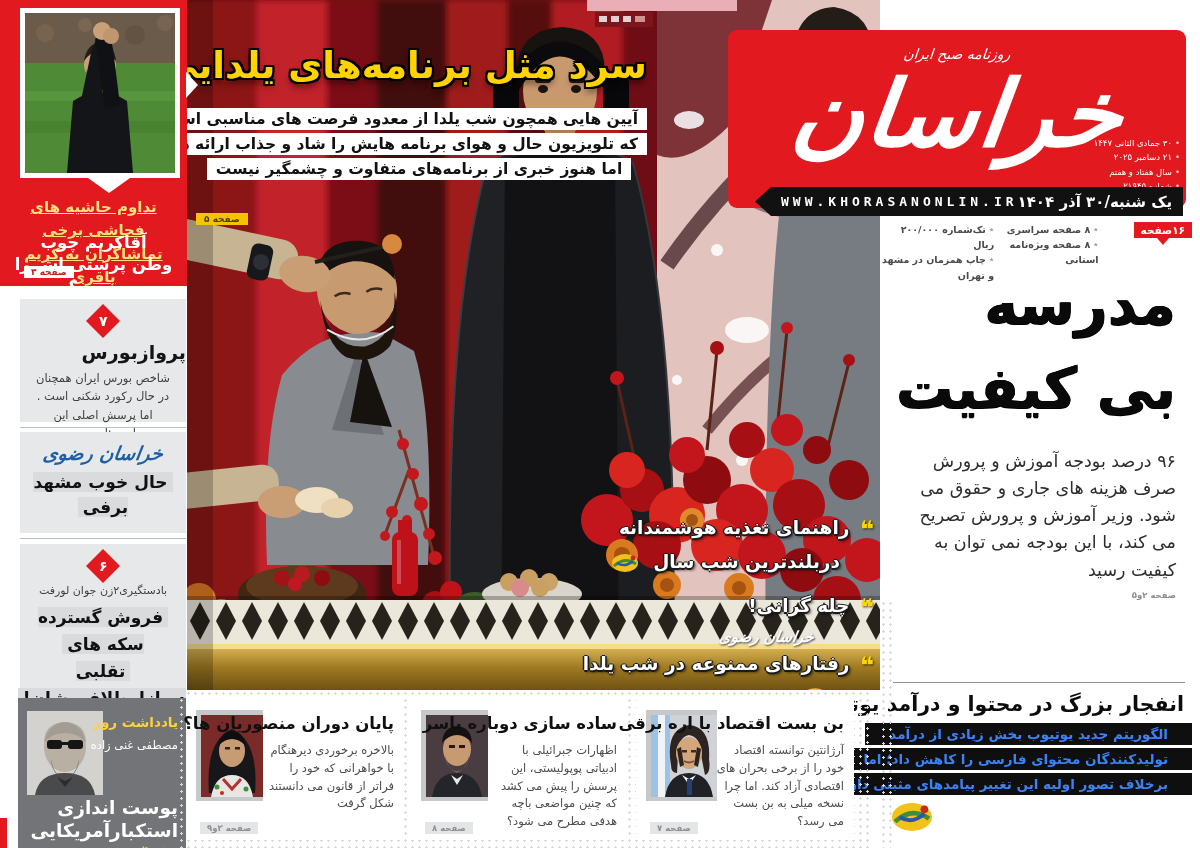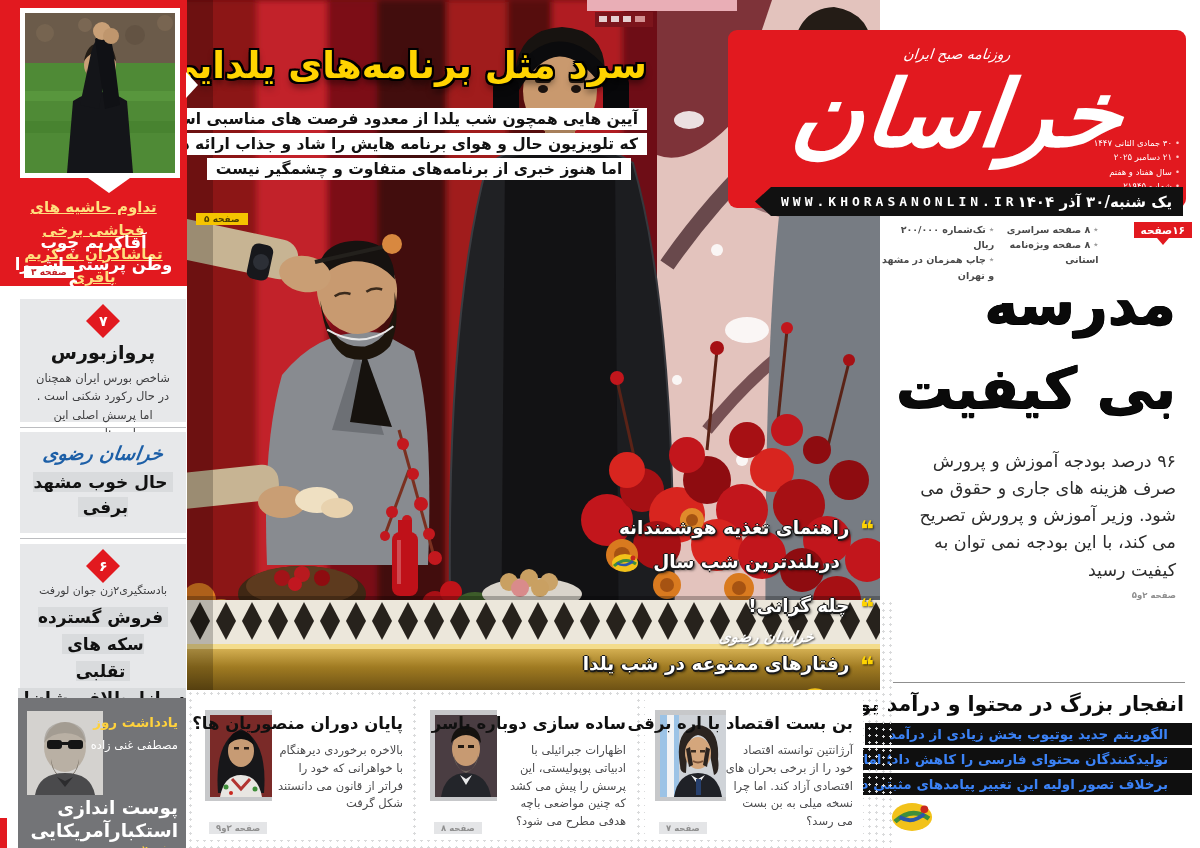--- a/index.html
+++ b/index.html
@@ -21,21 +21,21 @@
   .red-badge{position:absolute;left:24px;top:266px;background:#fff;color:#c01d22;
        font-size:9px;font-weight:bold;padding:1px 7px;}
   .arrow-right{left:186px;top:72px;width:0;height:0;border-top:13px solid transparent;
        border-bottom:13px solid transparent;border-left:12px solid #fff;z-index:30;}
 
   .gray-card{left:20px;width:166px;background:#e7e8ea;}
   .sep-line{left:20px;width:166px;height:1px;background:#bcbdc0;}
   .diamond{width:24px;height:24px;background:#e2191f;transform:rotate(45deg);
        margin:10px auto 2px auto;display:flex;align-items:center;justify-content:center;}
   .diamond span{transform:rotate(-45deg);color:#fff;font-weight:bold;font-size:14px;}
-  .g-title{text-align:center;font-weight:bold;font-size:19px;color:#141414;margin-top:8px;}
+  .g-title{text-align:right;font-weight:bold;font-size:19px;color:#141414;margin-top:8px;}
   .g-body{direction:rtl;text-align:center;font-size:11.5px;color:#3f3f41;line-height:1.6;
        padding:6px 10px 0 10px;}
   .razavi-blue{color:#1d5fa7;font-weight:bold;font-style:italic;font-size:19px;
        transform:skewX(-8deg);text-align:center;margin-top:10px;}
   .chip-title{direction:rtl;text-align:center;font-weight:bold;font-size:17px;color:#111;
        margin-top:6px;}
   .chip-title span{background:#d9dbdd;padding:0 5px;line-height:1.45;}
 
   .note-card{left:18px;top:698px;width:168px;height:162px;background:#737477;}
   .note-photo{position:absolute;left:9px;top:13px;width:76px;height:84px;background:#d8d8d8;}
@@ -107,21 +107,21 @@
   .col-rule{left:893px;top:682px;width:292px;height:1px;background:#8f8f8f;}
 
   .yt{left:880px;top:692px;width:312px;direction:rtl;}
   .yt-title{text-align:right;padding-right:8px;font-weight:bold;font-size:20.5px;color:#0c0c0c;
        white-space:nowrap;letter-spacing:-0.5px;}
   .yt-deck{margin-top:7px;text-align:right;}
   .yt-deck div{display:inline-block;background:#0f0f0f;color:#3b82f6;font-weight:bold;font-size:13.5px;
        padding:3px 24px;margin-bottom:3px;white-space:nowrap;}
 
   
-  .bottom-strip{left:187px;top:690px;width:693px;height:158px;
+  .bottom-strip{left:178px;top:690px;width:693px;height:158px;
        background-image:radial-gradient(#d9dadb 1.2px,transparent 1.2px);background-size:7px 7px;}
   .dots-col{left:880px;top:600px;width:13px;height:248px;
        background-image:radial-gradient(#d9dadb 1.2px,transparent 1.2px);background-size:7px 7px;}
   .story-box{position:absolute;top:8px;height:142px;background:#fff;}
   .sb-frame{position:absolute;left:10px;top:12px;background:#c7c8ca;padding:5px 0 0 5px;}
   .sb-title{position:absolute;right:10px;top:16px;left:86px;text-align:right;direction:rtl;
        font-weight:bold;font-size:16.5px;color:#101010;white-space:nowrap;}
   .sb-body{position:absolute;right:10px;top:44px;left:78px;text-align:right;direction:rtl;
        font-size:11.5px;color:#4c4c4e;line-height:1.55;}
   .sb-page{position:absolute;left:14px;bottom:6px;background:#e4e5e7;color:#8f8f8f;

